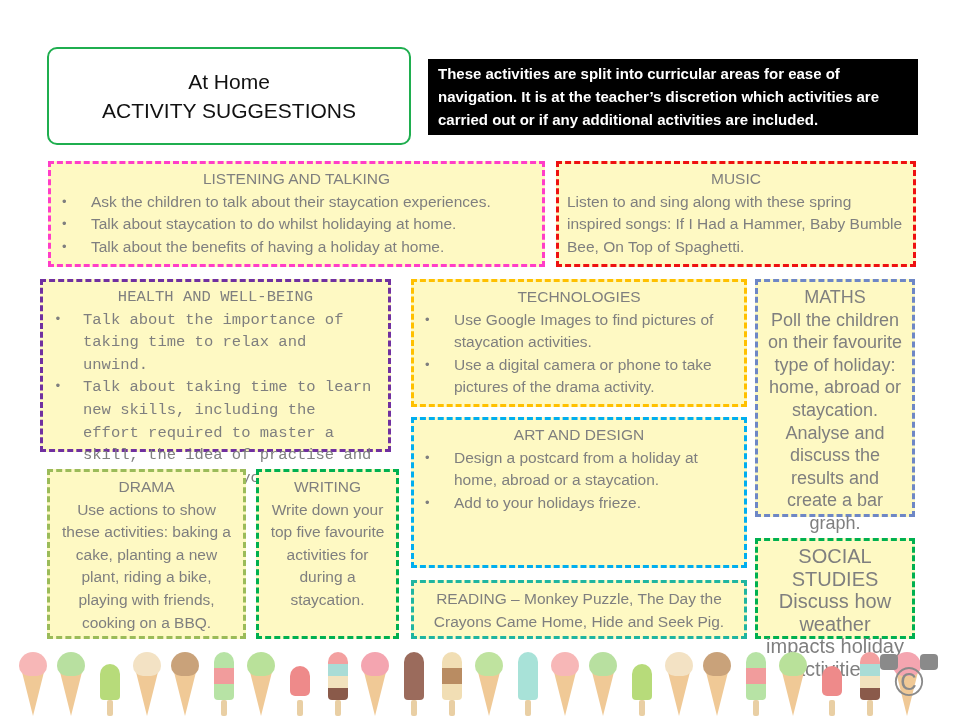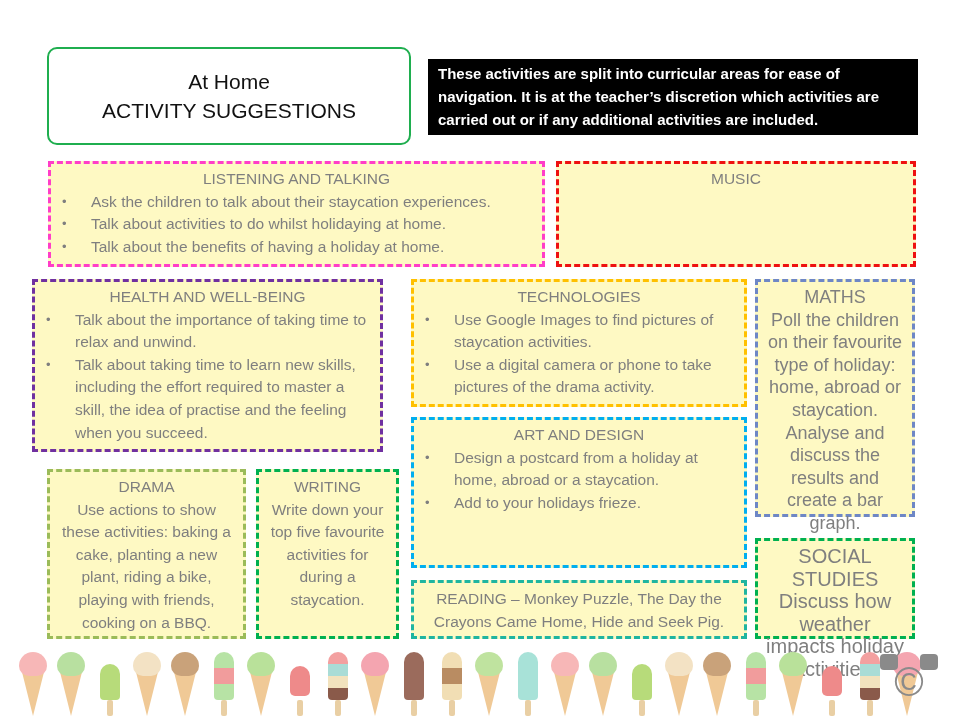--- a/index.html
+++ b/index.html
@@ -26,21 +26,21 @@
   }
   .card .heading { text-align:center; }
   .card ul { margin:0; padding:0; list-style:none; }
   .card li { position:relative; padding-left:32px; }
   .card li::before { content:"•"; position:absolute; left:3px; top:0; font-size:13px; }
   .card .body-center { text-align:center; }
   .card .body-left { text-align:left; }
 
   #card-listening { left:48px; top:161px; width:497px; height:106px; border-color:#ff3dc8; }
   #card-music { left:556px; top:161px; width:360px; height:106px; border-color:#ee1111; }
-  #card-health { left:32px; top:279px; width:351px; height:173px; border-color:#7030a0; }
+  #card-health { left:40px; top:279px; width:351px; height:173px; border-color:#7030a0;font-family:Liberation Mono, monospace; }
   #card-tech { left:411px; top:279px; width:336px; height:128px; border-color:#ffc000; }
   #card-maths { left:755px; top:279px; width:160px; height:238px; border-color:#6e87c6; font-size:18px; line-height:22.6px; }
   #card-art { left:411px; top:417px; width:336px; height:151px; border-color:#00aeef; }
   #card-drama { left:47px; top:469px; width:199px; height:170px; border-color:#9bbb59; }
   #card-writing { left:256px; top:469px; width:143px; height:170px; border-color:#00b050; }
   #card-reading { left:411px; top:580px; width:336px; height:59px; border-color:#1fb5a0; padding-top:5px; }
   #card-social { left:755px; top:538px; width:160px; height:101px; border-color:#00b050; font-size:20px; }
 
   .frieze {
     position:absolute; left:0; top:640px; width:960px; height:80px;
@@ -68,27 +68,28 @@
   <div>At Home</div>
   <div>ACTIVITY SUGGESTIONS</div>
 </div>
 
 <div class="note-box">These activities are split into curricular areas for ease of navigation. It is at the teacher’s discretion which activities are carried out or if any additional activities are included.</div>
 
 <div class="card" id="card-listening">
   <div class="heading">LISTENING AND TALKING</div>
   <ul>
     <li>Ask the children to talk about their staycation experiences.</li>
-    <li>Talk about activities to do whilst holidaying at home.</li>
+    <li>Talk about staycation to do whilst holidaying at home.</li>
     <li>Talk about the benefits of having a holiday at home.</li>
   </ul>
 </div>
 
 <div class="card" id="card-music">
   <div class="heading">MUSIC</div>
+  <div class="body-left">Listen to and sing along with these spring inspired songs: If I Had a Hammer, Baby Bumble Bee, On Top of Spaghetti.</div>
 </div>
 
 <div class="card" id="card-health">
   <div class="heading">HEALTH AND WELL-BEING</div>
   <ul>
     <li>Talk about the importance of taking time to relax and unwind.</li>
     <li>Talk about taking time to learn new skills, including the effort required to master a skill, the idea of practise and the feeling when you succeed.</li>
   </ul>
 </div>
 

